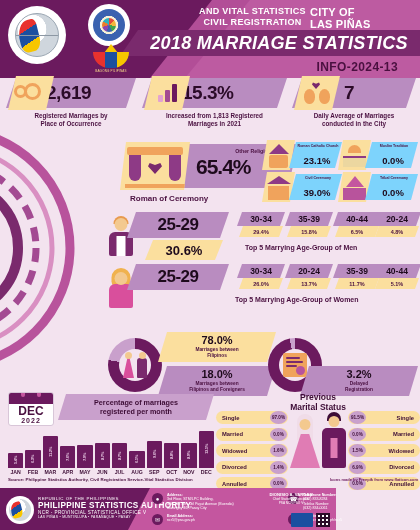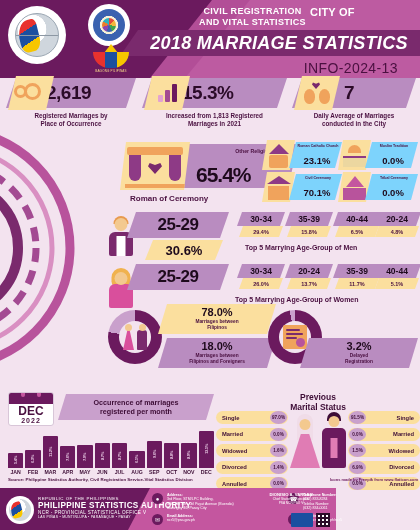--- a/index.html
+++ b/index.html
@@ -89,21 +89,21 @@
     text-align:left; letter-spacing:.2px;
   }
   .hdr-main {
     position:absolute; left:140px; top:30px; width:278px; height:26px;
     display:flex; align-items:center; justify-content:center;
     color:#fff; font-weight:bold; font-size:18px; font-style:italic;
     letter-spacing:.3px; white-space:nowrap;
   }
   .hdr-info {
     position:absolute; right:22px; top:60px;
-    color:#4a1040; font-weight:normal; font-size:14px; letter-spacing:.4px;
+    color:#4a1040; font-weight:bold; font-size:12px; letter-spacing:.4px;
   }
 
   
   .arcs { position:absolute; left:-78px; top:118px; width:240px; height:260px; z-index:1; pointer-events:none;}
 
   
   .kpis { position:absolute; top:78px; left:0; width:358px; height:60px; z-index:3; }
   .kpi { position:absolute; top:0; height:60px; }
   .kpi .band {
     position:relative; height:30px; display:flex; align-items:center;
@@ -140,21 +140,21 @@
   .cer-art .curtL,.cer-art .curtR { position:absolute; top:13px; width:12px; height:26px; background:#8e3a86; border-radius:0 0 6px 6px;}
   .cer-art .curtL{left:9px;} .cer-art .curtR{right:9px;}
   .cer-art .hrt { position:absolute; left:50%; top:20px; transform:translateX(-50%); width:14px;height:12px;
     background:#7a2a6d; clip-path: polygon(50% 100%, 0 35%, 12% 8%, 50% 25%, 88% 8%, 100% 35%); }
   .cer-art .base { position:absolute; left:5px; bottom:2px; width:60px; height:4px; background:#f0a35c; }
   .cer-band {
     position:absolute; left:58px; top:2px; width:120px; height:44px; background:#b98cc0;
     clip-path: polygon(10px 0,100% 0,calc(100% - 10px) 100%,0 100%);
   }
   .cer-band .lbl { position:absolute; left:22px; top:4px; right:10px; font-size:5.2px; font-weight:bold; color:#4a1040; text-align:right; }
-  .cer-band .val { position:absolute; left:18px; top:11px; font-size:21px; font-weight:bold; color:#1e0a1c; letter-spacing:-1px;margin-top:8px;}
+  .cer-band .val { position:absolute; left:18px; top:11px; font-size:21px; font-weight:bold; color:#1e0a1c; letter-spacing:-1px;}
   .cer-title { position:absolute; left:130px; top:54px; font-size:8px; font-weight:bold; color:#4a1040; }
 
   .cer-sm { position:absolute; width:80px; height:30px; }
   .cer-sm .pic {
     position:absolute; left:0; top:0; width:33px; height:30px; background:#fbdf9e;
     clip-path: polygon(5px 0,100% 0,calc(100% - 5px) 100%,0 100%);
   }
   .cer-sm .bd {
     position:absolute; left:27px; top:2px; width:53px; height:26px; background:#7dd3fc;
     clip-path: polygon(7px 0,100% 0,calc(100% - 7px) 100%,0 100%);
@@ -209,21 +209,21 @@
   }
   .ag-sub .bt {
     position:absolute; left:2px; top:14px; width:44px; height:11px; background:#fbdf9e;
     clip-path: polygon(4px 0,100% 0,calc(100% - 4px) 100%,0 100%);
     display:flex; align-items:center; justify-content:center;
     font-size:5.5px; font-weight:bold; color:#4a1040;
   }
   .ag-title { position:absolute; top:32px; font-size:7px; font-weight:bold; color:#4a1040; }
 
   
-  .donuts { position:absolute; top:302px; left:0; width:420px; height:70px; z-index:3; }
+  .donuts { position:absolute; top:330px; left:0; width:420px; height:70px; z-index:3; }
   .donut { position:absolute; width:54px; height:54px; border-radius:50%; }
   .donut .hole {
     position:absolute; left:50%; top:50%; transform:translate(-50%,-50%);
     width:32px;height:32px;border-radius:50%; background:#f3e3ef;
     display:flex;align-items:center;justify-content:center;
   }
   .dn-band {
     position:absolute; height:30px; width:118px; background:#b98cc0;
     clip-path: polygon(9px 0,100% 0,calc(100% - 9px) 100%,0 100%);
   }
@@ -346,25 +346,26 @@
     <div class="logo-lp">
       <div class="seal"></div>
     </div>
     <div class="logo-hands">
       <div class="crown"></div>
         <div class="bowl"></div>
       <div class="cap">BAGONG PILIPINAS</div>
     </div>
 
     <div class="hdr-title">
+      <div>AND VITAL STATISTICS</div>
       <div>CIVIL REGISTRATION</div>
-      <div>AND VITAL STATISTICS</div>
     </div>
     <div class="hdr-city">
       <div>CITY OF</div>
+      <div>LAS PIÑAS</div>
     </div>
     <div class="hdr-main">2018 MARRIAGE STATISTICS</div>
     <div class="hdr-info">INFO-2024-13</div>
   </div>
 
   <svg class="arcs" viewBox="0 0 240 260">
     <circle cx="30" cy="130" r="118" fill="none" stroke="#b8539c" stroke-width="9"></circle>
     <circle cx="30" cy="130" r="100" fill="none" stroke="#d98fc2" stroke-width="5"></circle>
     <circle cx="30" cy="130" r="84" fill="none" stroke="#a34a92" stroke-width="7" stroke-dasharray="14 9"></circle>
     <circle cx="30" cy="130" r="66" fill="none" stroke="#7a2a6d" stroke-width="10"></circle>
@@ -461,21 +462,21 @@
 
     <div class="cer-sm" style="left:262px;top:32px;">
       <div class="pic">
           <div class="civil">
             <div class="rf"></div>
             <div class="bd3"></div>
           </div>
         </div>
       <div class="bd">
         <div class="l">Civil Ceremony</div>
-        <div class="v">70.1%</div>
+        <div class="v">39.0%</div>
       </div>
     </div>
 
     <div class="cer-sm" style="left:338px;top:32px;">
       <div class="pic">
           <div class="tribal">
             <div class="tp"></div>
             <div class="bd4"></div>
           </div>
         </div>
@@ -586,21 +587,21 @@
   </div>
 
   <div class="chartbox">
     <div class="cal">
       <div class="pin" style="left:12px;"></div>
         <div class="pin" style="right:12px;"></div>
       <div class="top"></div>
       <div class="m">DEC</div>
       <div class="y">2022</div>
     </div>
-    <div class="chart-title" style="white-space:pre-line;">Occurrence of marriages
+    <div class="chart-title" style="white-space:pre-line;">Percentage of marriages
 registered per month</div>
     <div class="plot" id="plot">
         <div class="bar-wrap">
           <div class="bar" style="height: 15.4286px; background: rgb(107, 26, 94);">
             <b>5.4%</b>
           </div>
         </div>
         <div class="bar-wrap">
           <div class="bar" style="height: 18px; background: rgb(107, 26, 94);">
             <b>6.3%</b>

